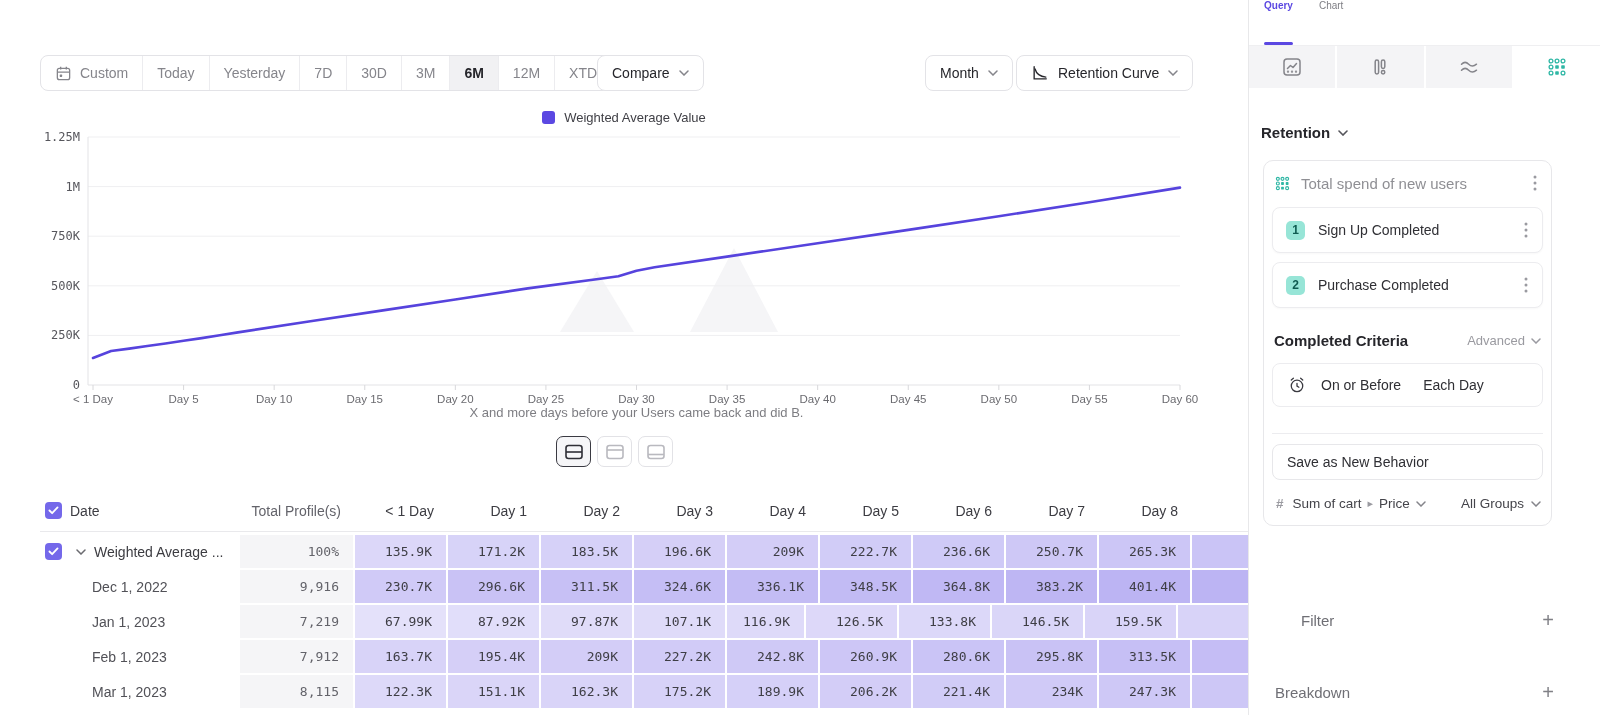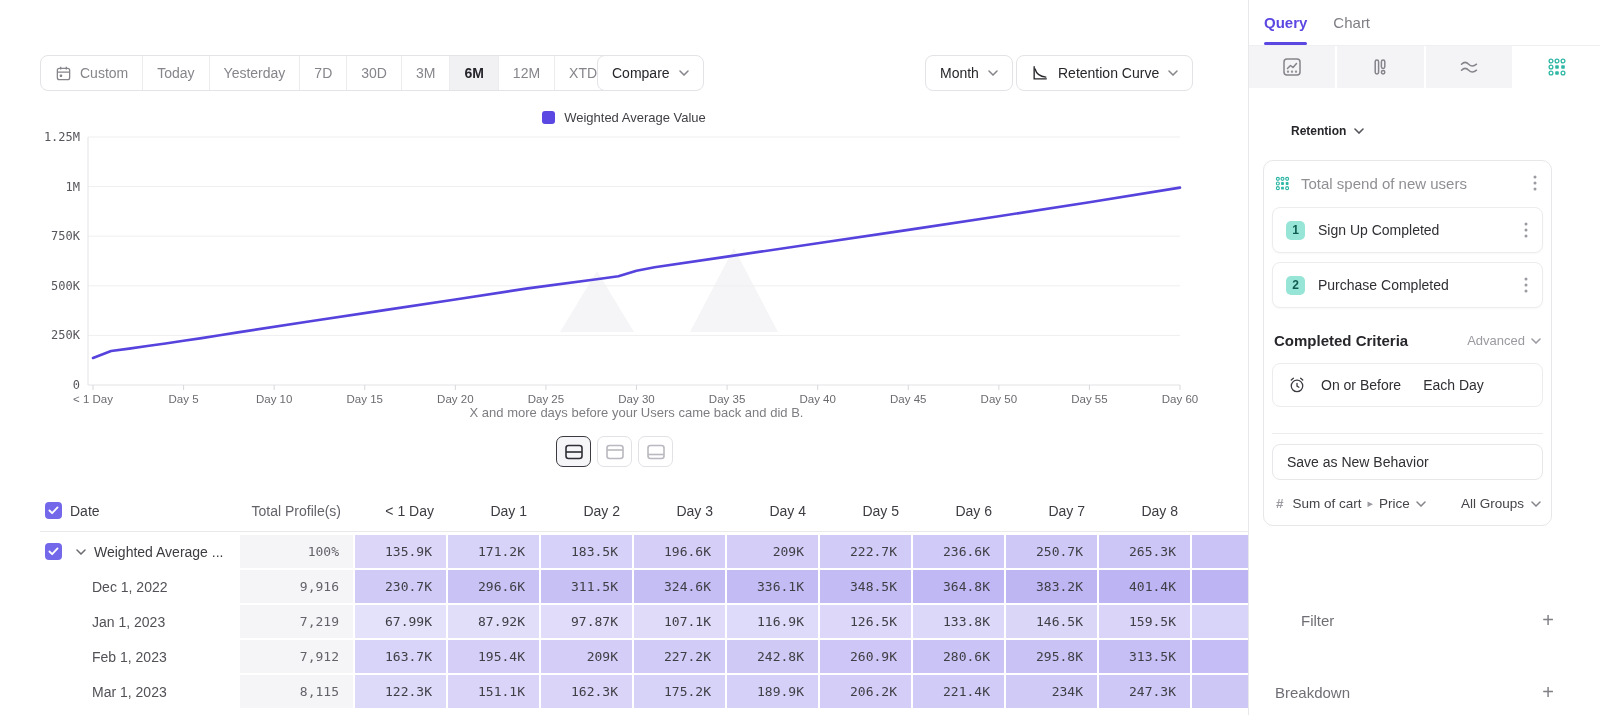--- a/index.html
+++ b/index.html
@@ -46,32 +46,32 @@
   .date-label { font-size:14px; color:#515157; }
   .checkbox { width:17px; height:17px; border-radius:4px; display:flex; align-items:center;
               justify-content:center; flex:0 0 auto; cursor:pointer; }
   .caret { margin:0 8px 0 14px; display:flex; cursor:pointer; }
 
   
   .sidebar { position:absolute; left:1248px; top:0; width:352px; height:715px; background:#fff;
              border-left:1px solid #e8e8ea; }
   .side-tabs { display:flex; gap:26px; padding:0 0 0 15px; height:46px; align-items:center;
                border-bottom:1px solid #efeff1; }
-  .side-tab { font-size:15px; color:#7e7e84; cursor:pointer; position:relative; height:100%;
-              display:flex; align-items:center; }
+  .side-tab { font-size:10px; color:#7e7e84; cursor:pointer; position:relative; height:100%;
+              display:flex; align-items:flex-start; }
   .side-tab.active { color:#5b48e2; font-weight:bold; }
   .side-tab.active::after { content:""; position:absolute; left:0; right:0; bottom:0; height:3px;
               background:#5b48e2; border-radius:2px; }
   .icon-tabs { display:flex; height:42px; }
   .icon-tab { flex:1 1 0; display:flex; align-items:center; justify-content:center;
               background:#f4f4f6; border-right:2px solid #fff; cursor:pointer; }
   .icon-tab:last-child { border-right:none; }
   .icon-tab.active { background:#fff; }
-  .report-type { position:absolute; left:42px; top:124px; display:flex; align-items:center; gap:8px;
-                 font-size:12px; font-weight:bold; color:#26262b; cursor:pointer; }
+  .report-type { position:absolute; left:12px; top:124px; display:flex; align-items:center; gap:8px;
+                 font-size:15px; font-weight:bold; color:#26262b; cursor:pointer; }
   .b-card { position:absolute; left:14px; top:160px; width:289px; border:1px solid #e7e7ea;
             border-radius:10px; background:#fff; padding:8px; }
   .b-head { display:flex; align-items:center; gap:10px; padding:2px 2px 12px 2px; }
   .b-title { flex:1 1 auto; font-size:15px; color:#8f8f94; }
   .event-card { display:flex; align-items:center; gap:13px; border:1px solid #ececef; border-radius:8px;
                 padding:0 10px 0 13px; height:46px; margin-bottom:9px; background:#fff;
                 box-shadow:0 1px 2px rgba(0,0,0,0.03); cursor:pointer; }
   .event-num { width:19px; height:19px; border-radius:5px; background:#97e5d7; color:#0f5c52;
                font-size:12px; font-weight:bold; display:flex; align-items:center; justify-content:center; }
   .event-label { flex:1 1 auto; font-size:14px; color:#2f2f34; font-weight:500; }
@@ -303,21 +303,21 @@
         </div>
         <div class="t-row">
           <div class="t-cell c-date" style="width:200px;padding-left:52px">
             <span class="date-label">Jan 1, 2023</span>
           </div>
           <div class="t-cell num c-total" style="width:115px">7,219</div>
           <div class="t-cell num" style="width:93px;background:rgba(109,91,229,0.186)">67.99K</div>
           <div class="t-cell num" style="width:93px;background:rgba(109,91,229,0.202)">87.92K</div>
           <div class="t-cell num" style="width:93px;background:rgba(109,91,229,0.210)">97.87K</div>
           <div class="t-cell num" style="width:93px;background:rgba(109,91,229,0.218)">107.1K</div>
-          <div class="t-cell num" style="width:93px;background:rgba(109,91,229,0.226)">116.9K</div>
+          <div class="t-cell num" style="width:79px;background:rgba(109,91,229,0.226)">116.9K</div>
           <div class="t-cell num" style="width:93px;background:rgba(109,91,229,0.234)">126.5K</div>
           <div class="t-cell num" style="width:93px;background:rgba(109,91,229,0.240)">133.8K</div>
           <div class="t-cell num" style="width:93px;background:rgba(109,91,229,0.250)">146.5K</div>
           <div class="t-cell num" style="width:93px;background:rgba(109,91,229,0.261)">159.5K</div>
           <div class="t-cell num" style="width:120px;background:rgba(109,91,229,0.268)"></div>
         </div>
         <div class="t-row">
           <div class="t-cell c-date" style="width:200px;padding-left:52px">
             <span class="date-label">Feb 1, 2023</span>
           </div>

